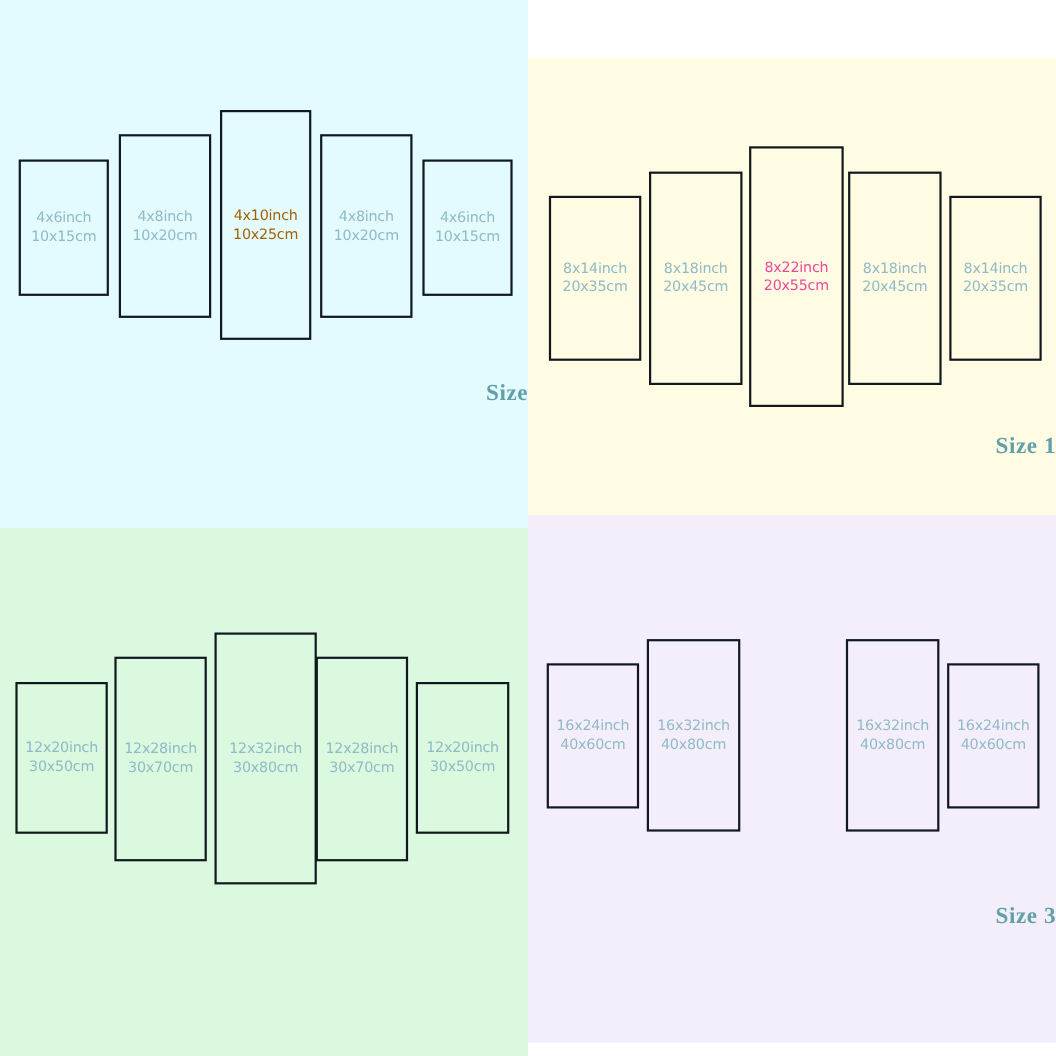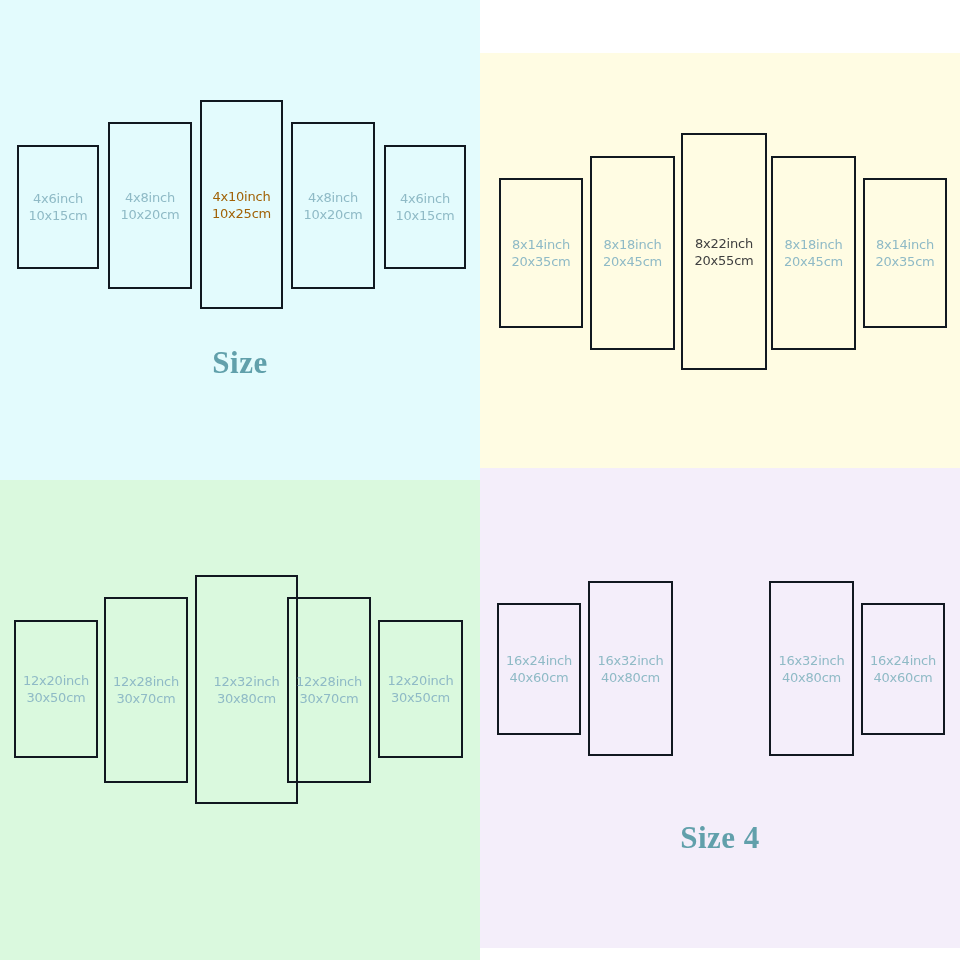--- a/index.html
+++ b/index.html
@@ -65,25 +65,25 @@
     letter-spacing: -0.2px;
     pointer-events: none;
   }
   .panel-label .ln { display: block; }
 
   
   .quad-title {
     position: absolute;
     left: 0;
     width: 100%;
-    text-align: center;
+    text-align: right;
     color: #61a0ab;
     font-family: "Liberation Serif", "DejaVu Serif", serif;
     font-weight: bold;
-    font-size: 31px;
+    font-size: 21px;
     letter-spacing: 0.5px;
   }
   #quad-0 .quad-title { top: 345px; }
   #quad-1 .quad-title { top: 345px; }
   #quad-2 .quad-title { top: 352px; }
   #quad-3 .quad-title { top: 352px; }
 </style>
 </head>
 <body>
 
@@ -135,56 +135,57 @@
             <span class="ln">20x35cm</span>
           </div>
         </div>
         <div class="panel" style="left: 110px; top: 108px; width: 85px; height: 194px; border-color: rgb(17, 24, 32);">
           <div class="panel-label" style="color: rgb(143, 186, 198);">
             <span class="ln">8x18inch</span>
             <span class="ln">20x45cm</span>
           </div>
         </div>
         <div class="panel" style="left: 201px; top: 85px; width: 86px; height: 237px; border-color: rgb(17, 24, 32);">
-          <div class="panel-label" style="color: #404040;">
+          <div class="panel-label" style="color: #ec4899;">
             <span class="ln">8x22inch</span>
             <span class="ln">20x55cm</span>
           </div>
         </div>
         <div class="panel" style="left: 291px; top: 108px; width: 85px; height: 194px; border-color: rgb(17, 24, 32);">
           <div class="panel-label" style="color: rgb(143, 186, 198);">
             <span class="ln">8x18inch</span>
             <span class="ln">20x45cm</span>
           </div>
         </div>
         <div class="panel" style="left: 383px; top: 130px; width: 84px; height: 150px; border-color: rgb(17, 24, 32);">
           <div class="panel-label" style="color: rgb(143, 186, 198);">
             <span class="ln">8x14inch</span>
             <span class="ln">20x35cm</span>
           </div>
         </div>
       </div>
+    <div class="quad-title" style="color: rgb(97, 160, 171);">Size 1</div>
   </div>
 
   <div class="quadrant" id="quad-2">
     <div class="quad-bg" style="background: rgb(218, 249, 222);"></div>
     <div class="panel-group">
         <div class="panel" style="left: 14px; top: 140px; width: 84px; height: 138px; border-color: rgb(17, 24, 32);">
           <div class="panel-label" style="color: rgb(143, 186, 198);">
             <span class="ln">12x20inch</span>
             <span class="ln">30x50cm</span>
           </div>
         </div>
         <div class="panel" style="left: 104px; top: 117px; width: 84px; height: 186px; border-color: rgb(17, 24, 32);">
           <div class="panel-label" style="color: rgb(143, 186, 198);">
             <span class="ln">12x28inch</span>
             <span class="ln">30x70cm</span>
           </div>
         </div>
-        <div class="panel" style="left: 195px; top: 95px; width: 103px; height: 229px; border-color: rgb(17, 24, 32);">
+        <div class="panel" style="left: 195px; top: 95px; width: 93px; height: 229px; border-color: rgb(17, 24, 32);">
           <div class="panel-label" style="color: rgb(143, 186, 198);">
             <span class="ln">12x32inch</span>
             <span class="ln">30x80cm</span>
           </div>
         </div>
         <div class="panel" style="left: 287px; top: 117px; width: 84px; height: 186px; border-color: rgb(17, 24, 32);">
           <div class="panel-label" style="color: rgb(143, 186, 198);">
             <span class="ln">12x28inch</span>
             <span class="ln">30x70cm</span>
           </div>
@@ -219,16 +220,16 @@
             <span class="ln">40x80cm</span>
           </div>
         </div>
         <div class="panel" style="left: 381px; top: 135px; width: 84px; height: 132px; border-color: rgb(17, 24, 32);">
           <div class="panel-label" style="color: rgb(143, 186, 198);">
             <span class="ln">16x24inch</span>
             <span class="ln">40x60cm</span>
           </div>
         </div>
       </div>
-    <div class="quad-title" style="color: rgb(97, 160, 171);">Size 4</div>
+    <div class="quad-title" style="color: rgb(97, 160, 171);">Size 3</div>
   </div>
 
 </div>
 
 </body></html>

